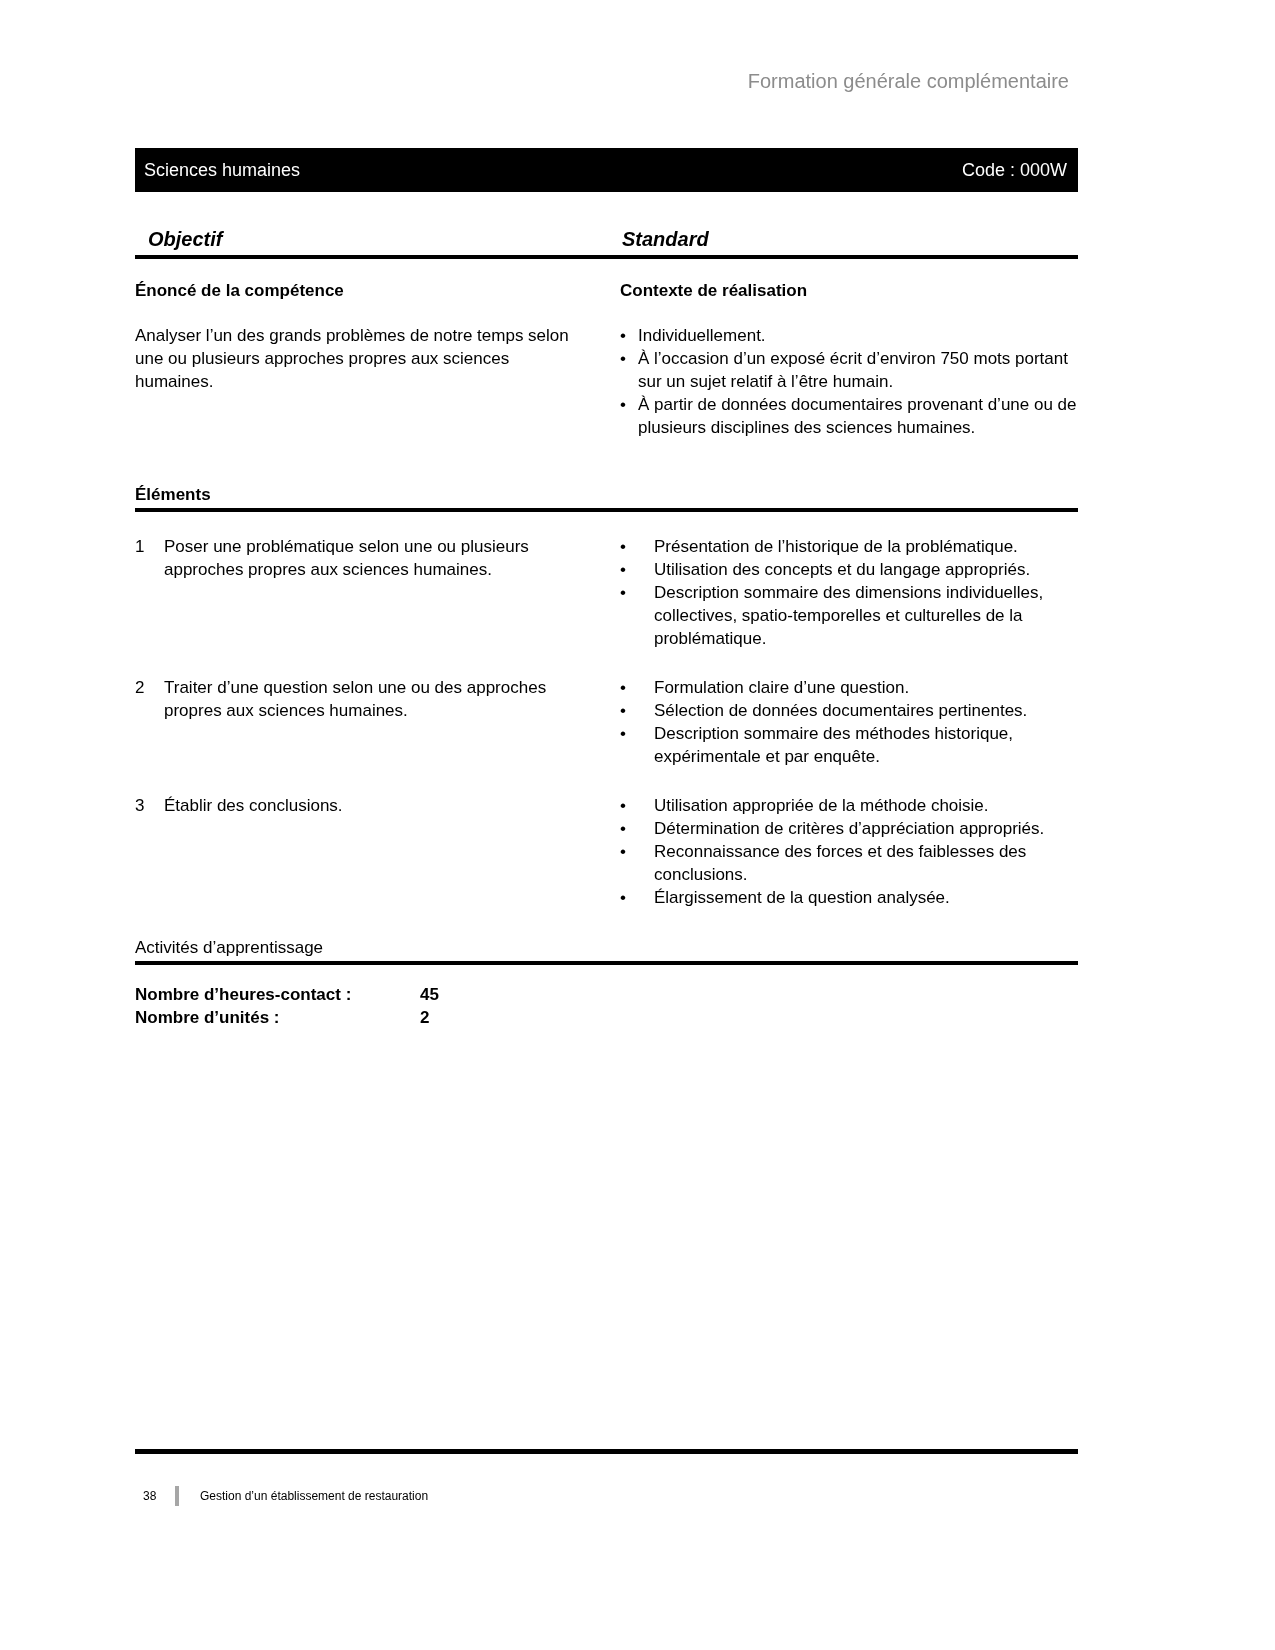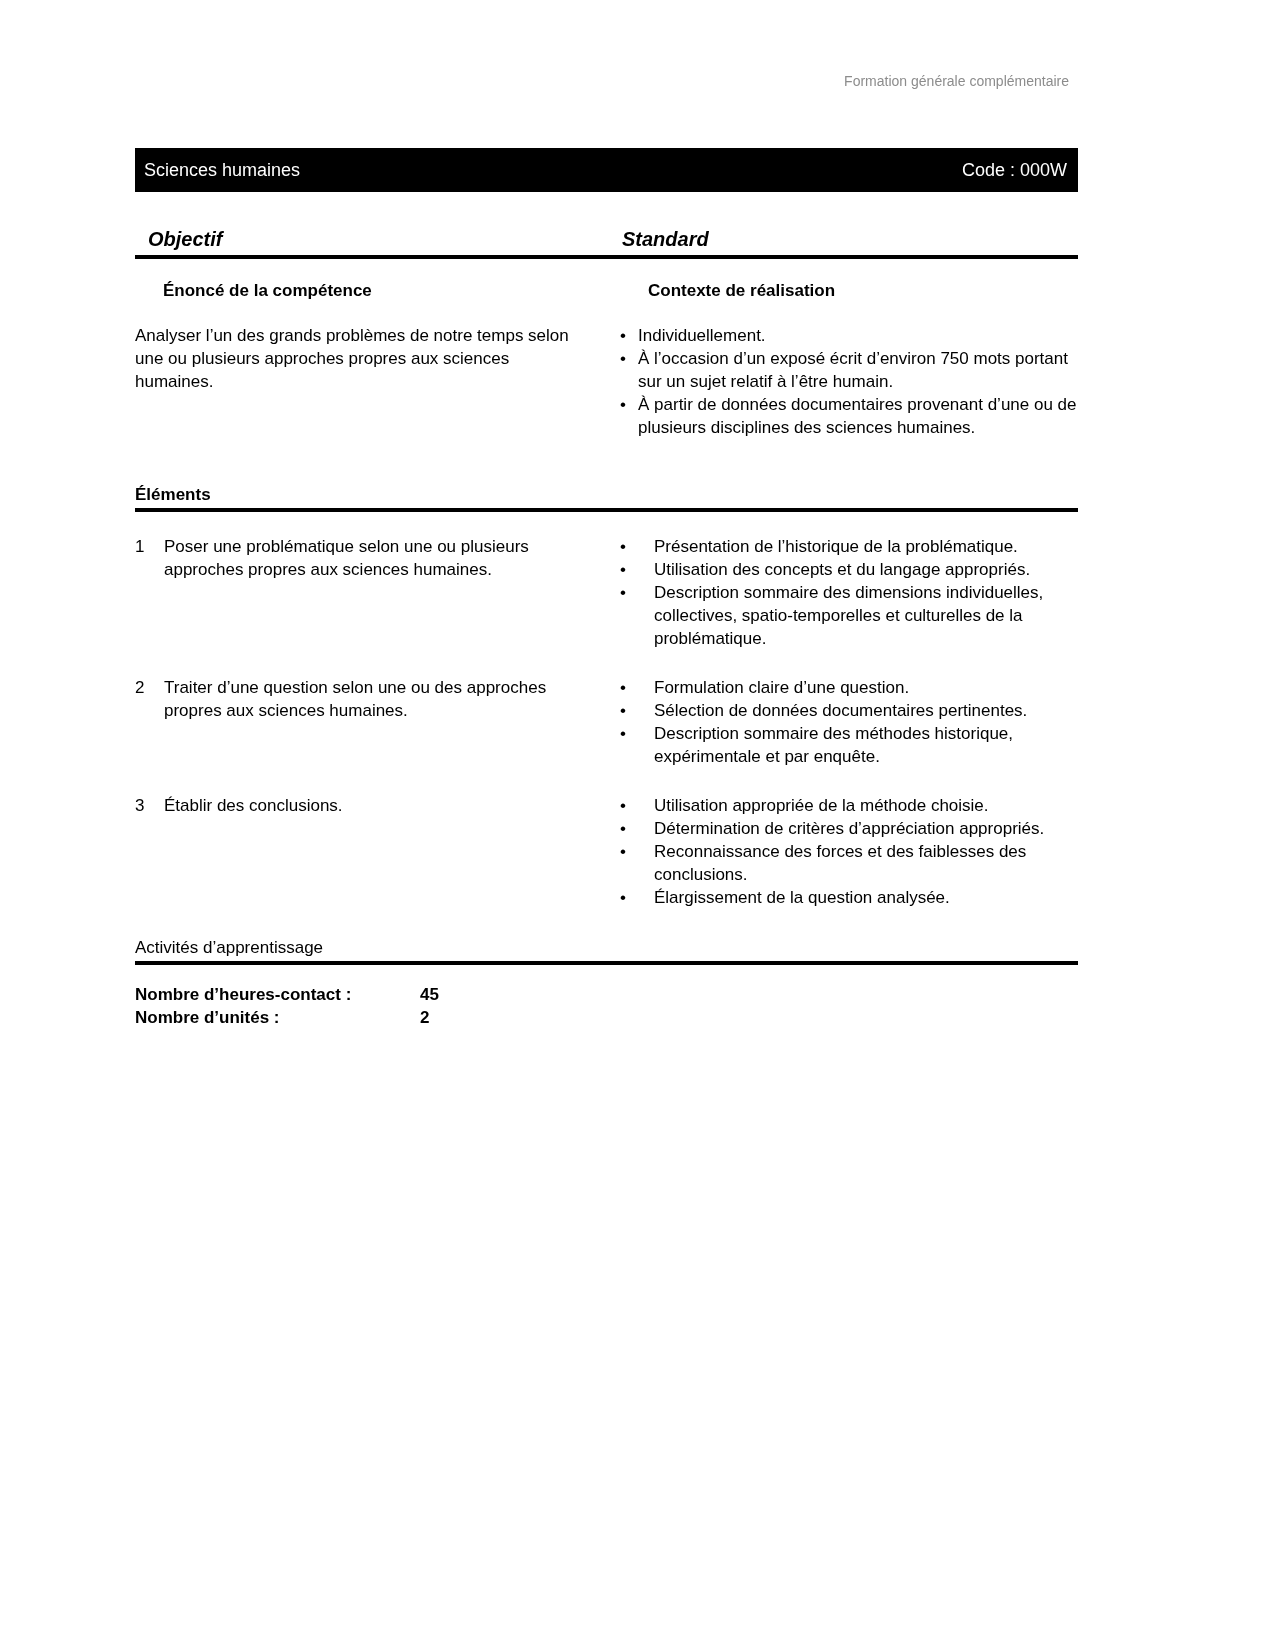--- a/index.html
+++ b/index.html
@@ -19,21 +19,21 @@
     position: absolute;
     left: 135px;
     top: 0;
     width: 943px;
   }
   .header-note {
     margin-top: 70px;
     text-align: right;
     padding-right: 9px;
     color: #8c8c8c;
-    font-size: 14px;
+    font-size: 20px;
     line-height: 23px;
   }
   .title-bar {
     margin-top: 55px;
     background: #000000;
     color: #ffffff;
     height: 44px;
     display: flex;
     justify-content: space-between;
     align-items: center;
@@ -51,21 +51,21 @@
   }
   .cols-head .left { width: 485px; padding-left: 13px; }
   .cols-head .right { flex: 1; padding-left: 2px; }
   .rule { height: 4px; background: #000000; margin-top: 3px; }
   .rule-tight { height: 4px; background: #000000; margin-top: 2px; }
 
   .row { display: flex; }
   .col-l { width: 485px; padding-right: 30px; }
   .col-r { flex: 1; }
 
-  .head-row { margin-top: 20px; font-weight: bold; margin-left: 28px; }
+  .head-row { margin-top: 20px; font-weight: bold; }
   .body-row { margin-top: 22px; }
 
   .bullet { display: flex; }
   .bullet .dot { width: 18px; flex: 0 0 18px; }
   .bullet .dot-wide { width: 34px; flex: 0 0 34px; }
   .bullet .btxt { flex: 1; }
 
   .sec-head { margin-top: 44px; font-weight: bold; display: flex; }
   .sec-head .left { width: 485px; }
   .sec-head .right { flex: 1; }
@@ -233,13 +233,21 @@
         <span class="value">45</span>
       </div>
       <div class="info-row">
         <span class="label">Nombre d’unités :</span>
         <span class="value">2</span>
       </div>
     </div>
 
   </div>
 
+  <div class="footer">
+    <div class="footer-rule"></div>
+    <div class="footer-line">
+      <span class="pagenum">38</span>
+      <span class="vbar"></span>
+      <span>Gestion d’un établissement de restauration</span>
+    </div>
+  </div>
 </div>
 
 </body></html>

